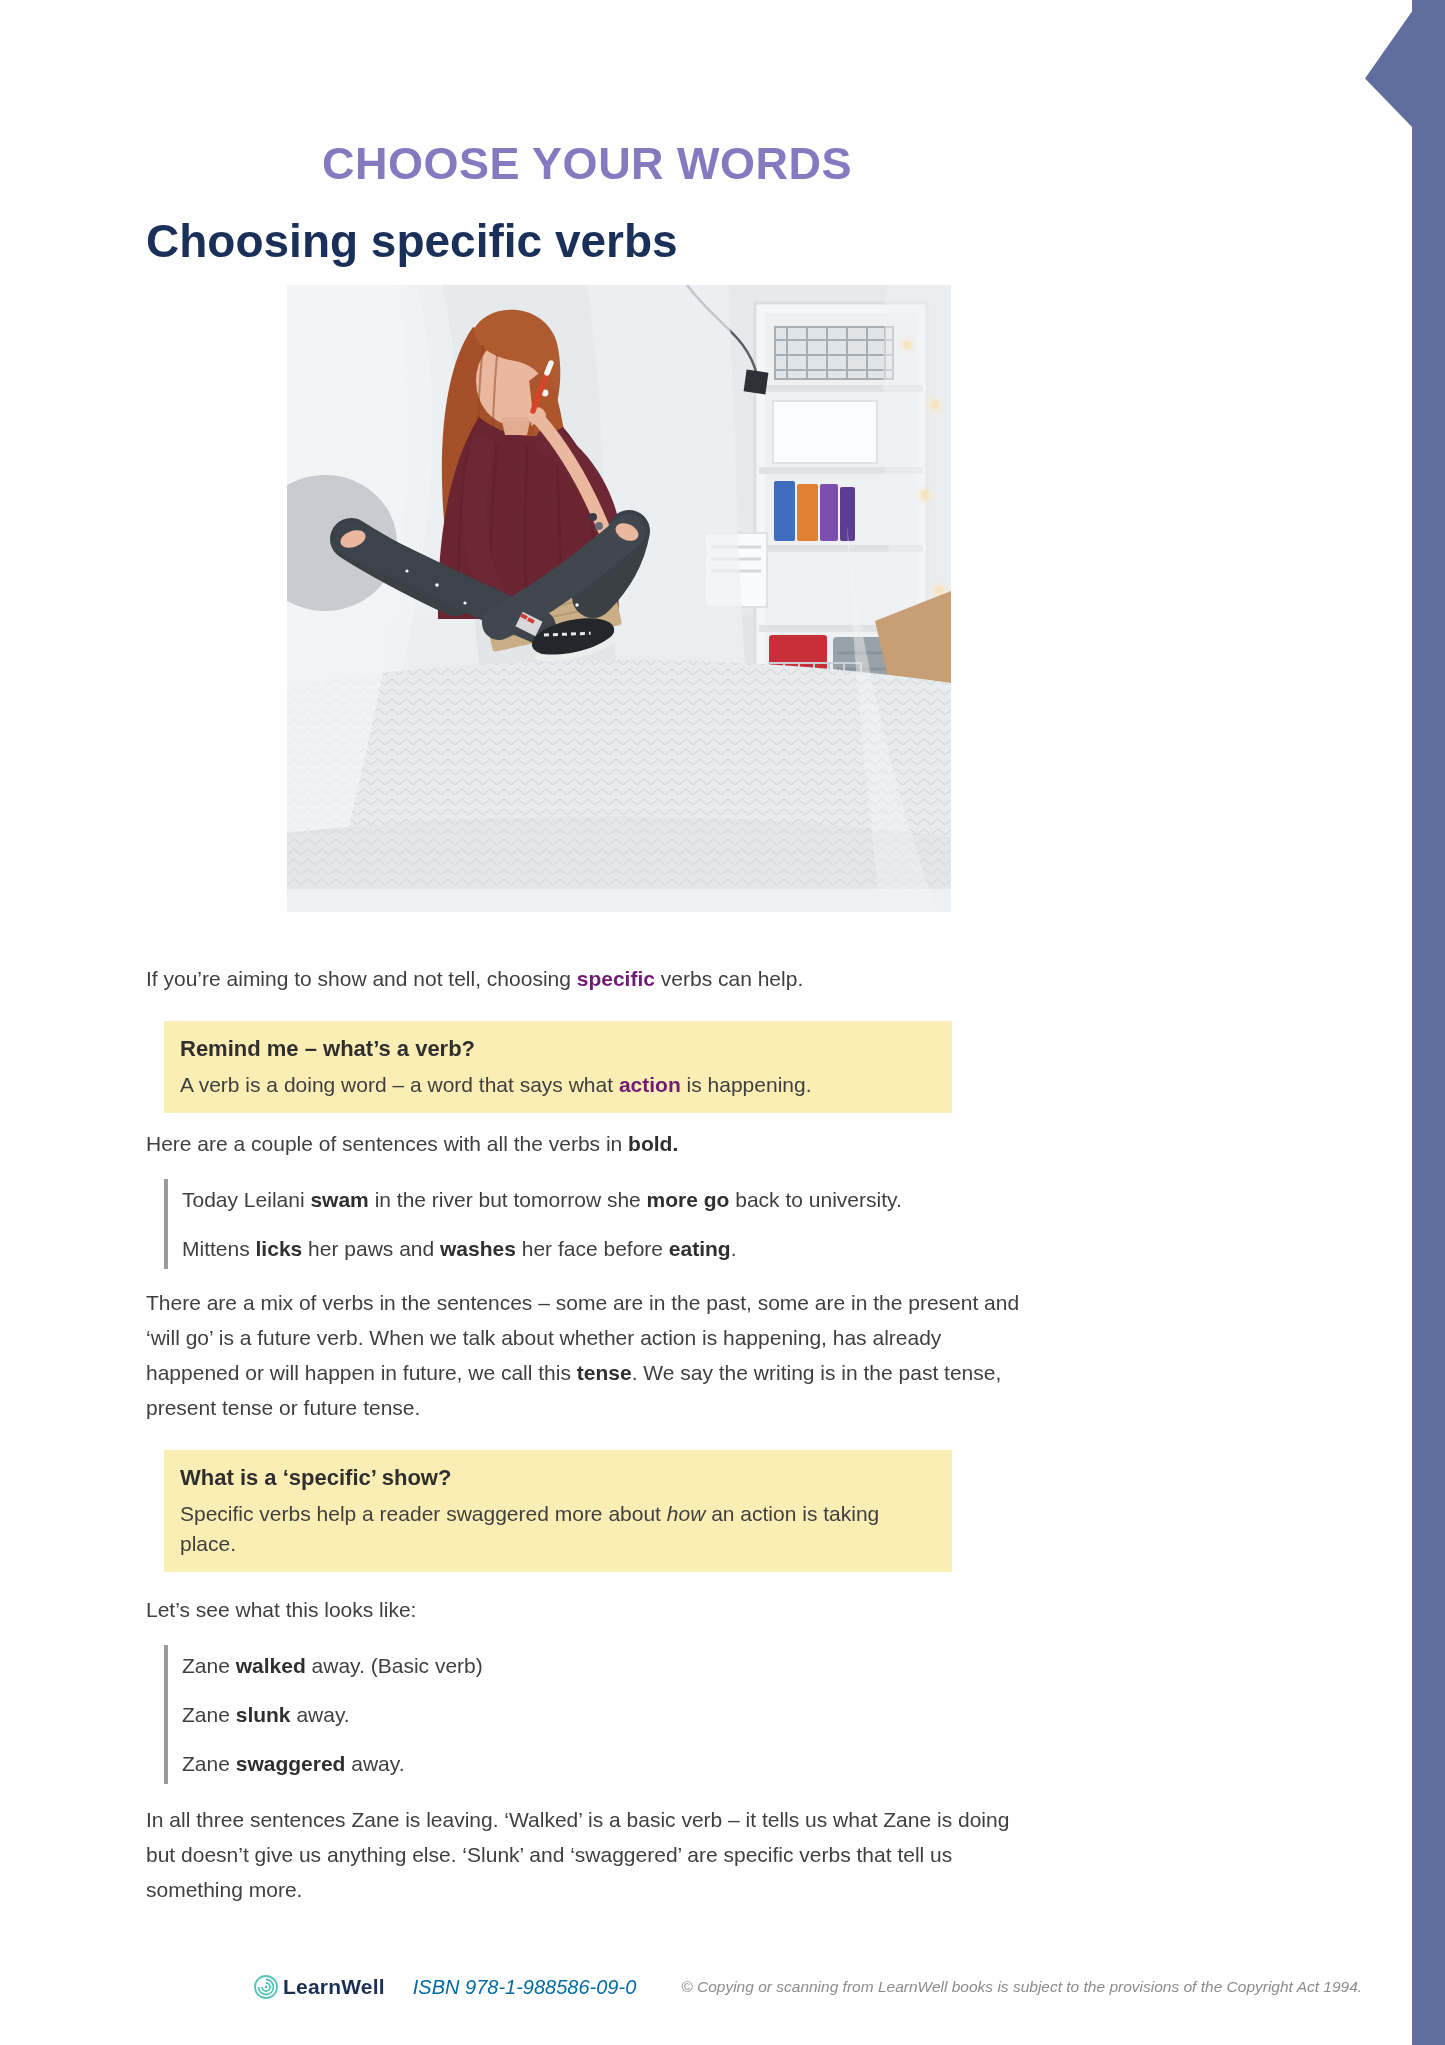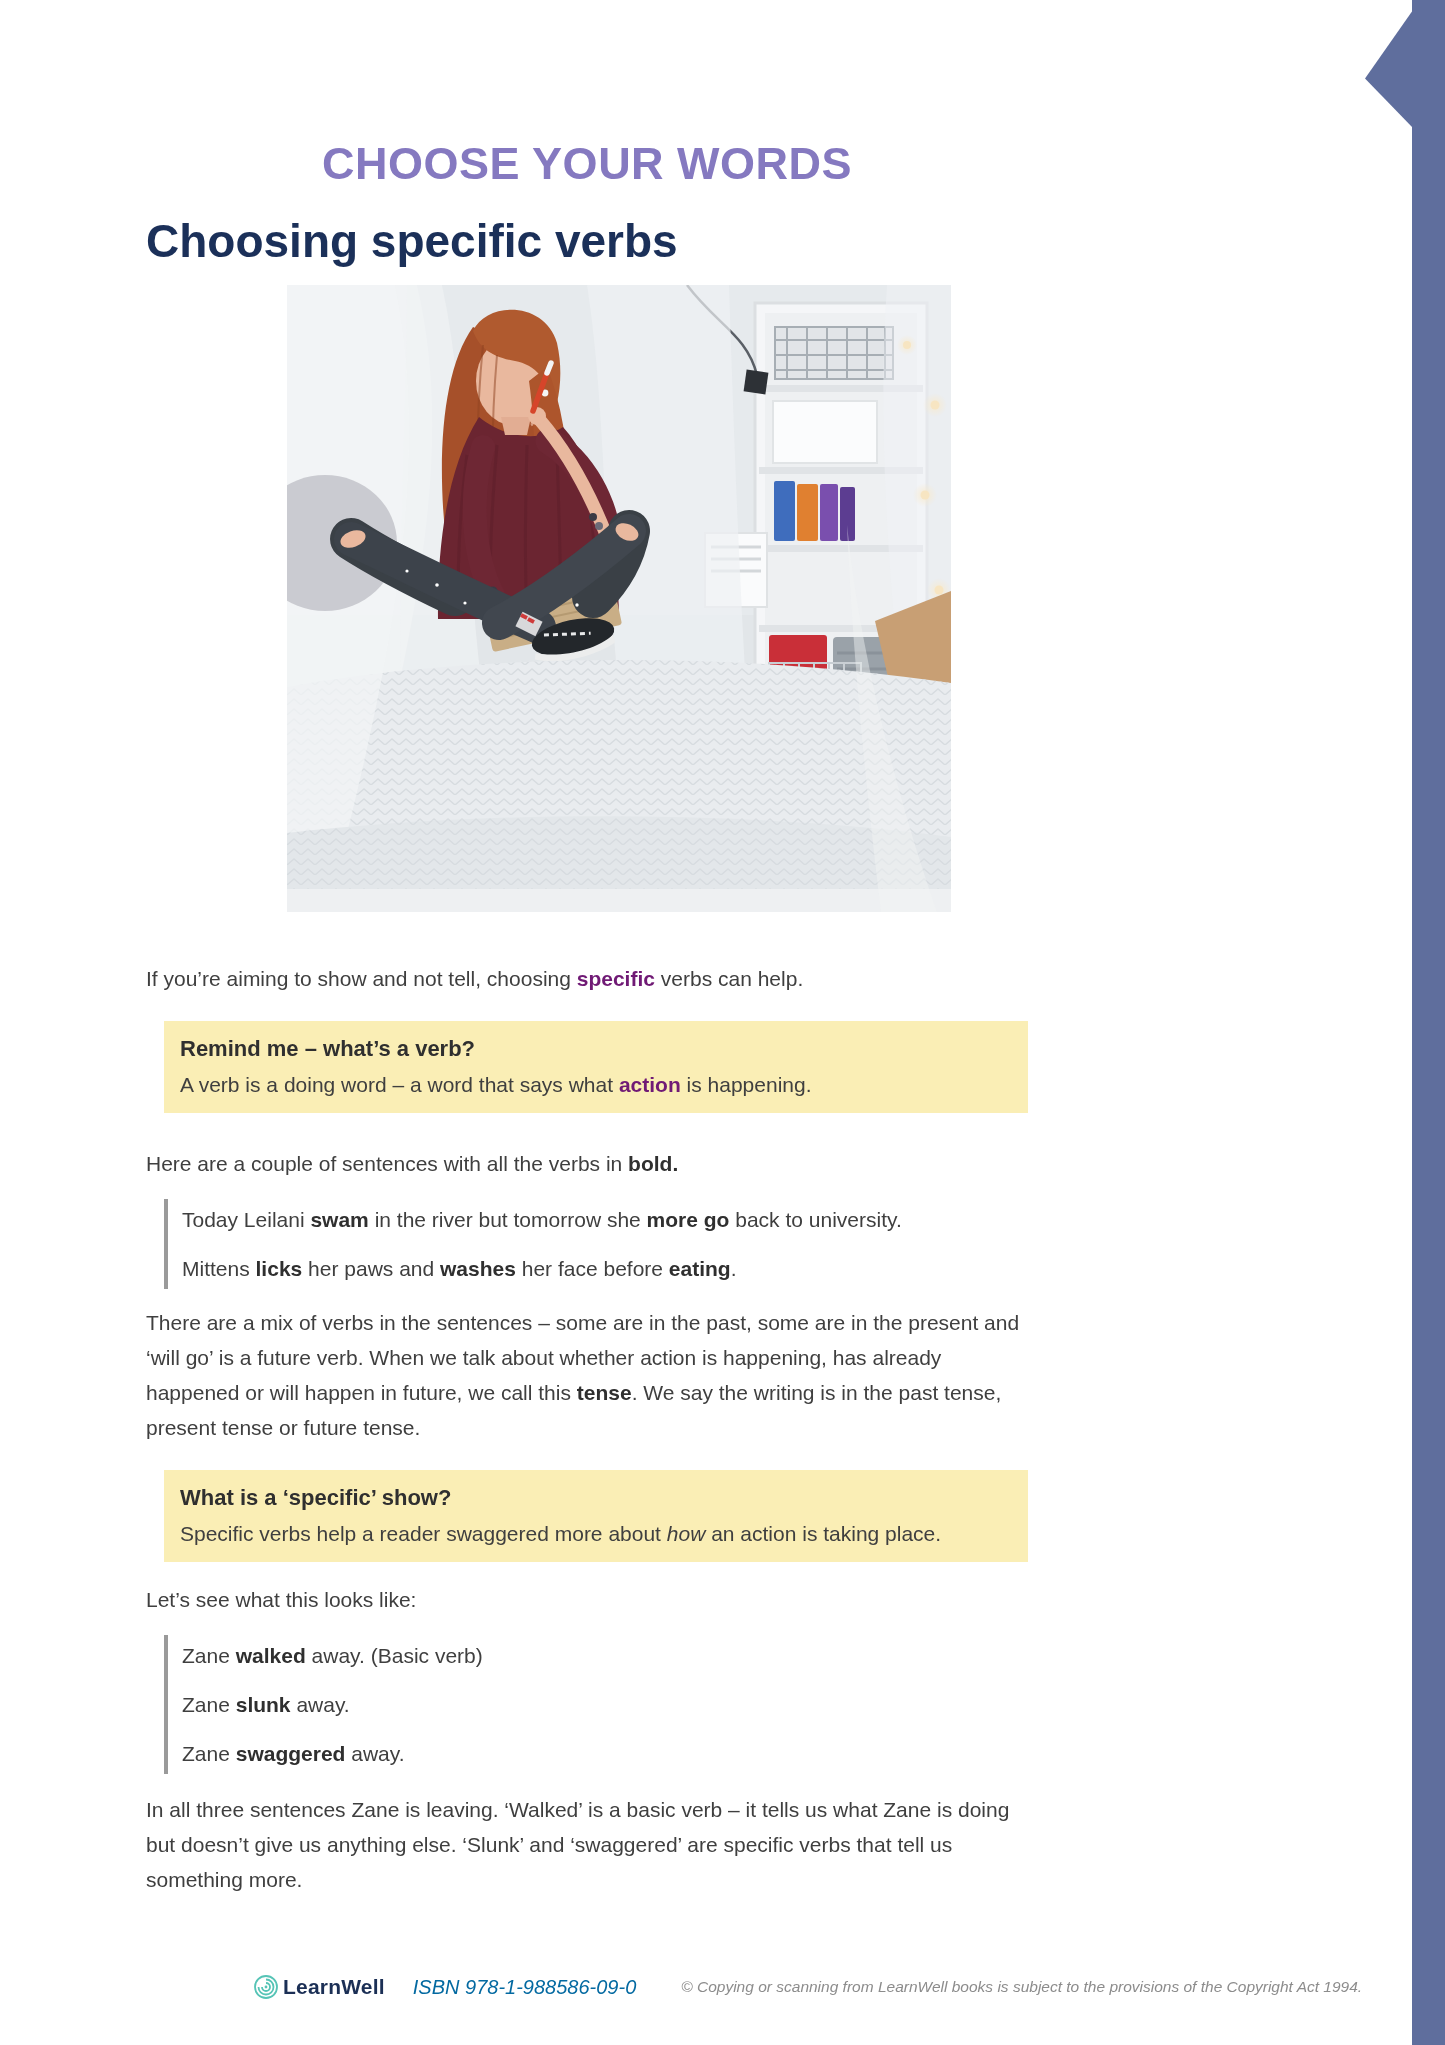--- a/index.html
+++ b/index.html
@@ -25,31 +25,31 @@
   }
   .page-title {
     margin:24px 0 0 0;
     font-size:46px; font-weight:700; color:#1b3059;
   }
   .photo-frame { margin:17px 0 0 141px; width:664px; height:627px; }
   .photo-frame svg { display:block; width:664px; height:627px; }
 
   p { margin:0; font-size:21px; line-height:35px; color:#3f3f3f; }
   .intro { margin-top:49px; }
-  .lead  { margin-top:33px; }
+  .lead  { margin-top:13px; }
   .lead2 { margin-top:20px; }
   .para  { margin-top:16px; }
   .closing { margin-top:18px; }
 
   b.vb { color:#701a75; font-weight:700; }
   b.dk { color:#2f2f2f; font-weight:700; }
   i.it { font-style:italic; }
 
   .callout {
-    margin:25px 0 12px 18px; width:864px; box-sizing:border-box;
+    margin:25px 0 12px 18px; width:788px; box-sizing:border-box;
     background:#faeeb5; padding:13px 18px 13px 16px;
   }
   .callout .c-title { font-size:22px; line-height:30px; font-weight:700; color:#2f2f2f; }
   .callout .c-body  { font-size:21px; line-height:30px; margin-top:6px; }
 
   .quote {
     margin:18px 0 0 18px; border-left:4px solid #9a9a9a;
     padding:3px 0 3px 14px;
   }
   .quote p + p { margin-top:14px; }

